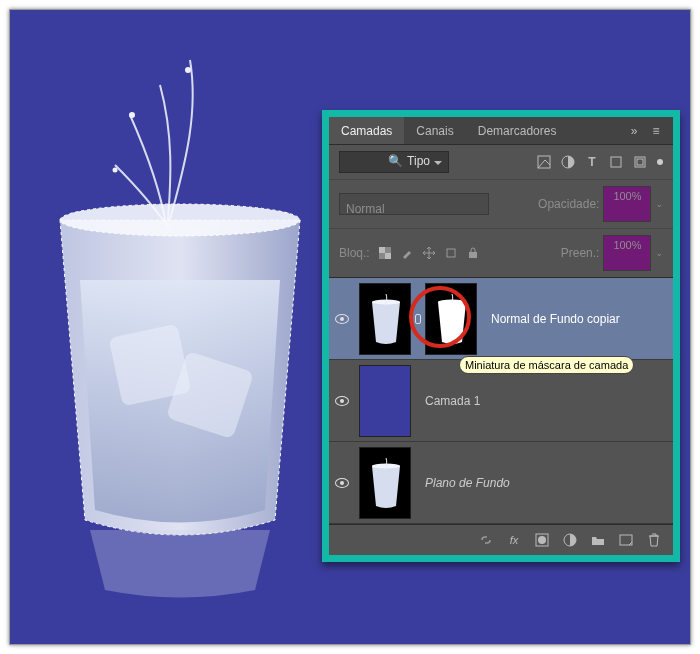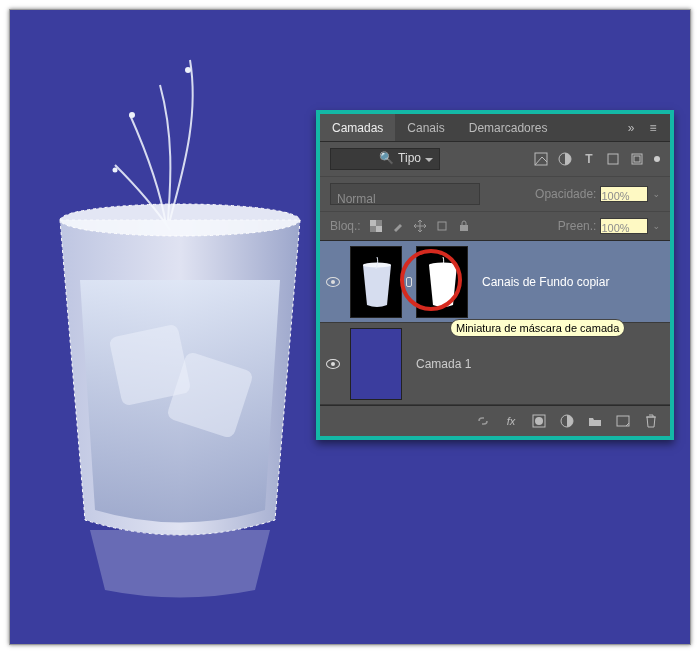--- a/index.html
+++ b/index.html
@@ -19,24 +19,24 @@
     position: relative;
     overflow: hidden;
   }
   .canvas-image {
     position: absolute; left: 10px; top: 20px;
     width: 320px; height: 580px;
   }
   
   .panel {
     position: absolute;
-    right: 16px; top: 100px;
+    right: 10px; top: 100px;
     width: 358px;
     background: #535353;
-    border: 4px solid #14b8a6;
+    border: 7px solid #14b8a6;
     box-shadow: 0 4px 8px rgba(0,0,0,.5);
     display: flex; flex-direction: column;
   }
   .tabbar {
     display: flex; align-items: center;
     background: #434343;
     height: 28px;
     border-bottom: 1px solid #2b2b2b;
   }
   .tab {
@@ -64,22 +64,22 @@
   }
   .filter-select::after {
     content: ""; position: absolute; right: 6px; top: 9px;
     border: 4px solid transparent; border-top-color: #bbb;
   }
   .filter-icons { margin-left: auto; display: flex; gap: 10px; color: #bbb; align-items: center; }
   .icon { width: 14px; height: 14px; display: inline-flex; align-items: center; justify-content: center; }
   .blend-row { color: #8d8d8d; border-bottom: 1px solid #474747; }
   .blend-select { width: 150px; color: #8d8d8d; background: #4a4a4a; border: 1px solid #3a3a3a; padding: 8px 6px; height: 22px; }
   .opacity-field, .fill-field {
-    width: 48px; height: 16px; background: #fef9c3; border: 1px solid #3a3a3a;
-    color: #8d8d8d; font-size: 11px; line-height: 18px;
+    width: 48px; height: 36px; background: #701a75; border: 1px solid #3a3a3a;
+    color: #8d8d8d; text-align: center; font-size: 11px; line-height: 18px;
   }
   .lock-row { color: #8d8d8d; border-bottom: 1px solid #2b2b2b; }
   .lock-icons { display: flex; gap: 8px; }
   .layers-list { display: flex; flex-direction: column; }
   .layer {
     display: flex; align-items: center;
     border-bottom: 1px solid #3a3a3a;
     padding: 4px 6px 4px 2px;
     min-height: 82px;
     gap: 6px;
@@ -280,32 +280,45 @@
         </div>
         <span class="link-dot"></span>
         <div class="thumb" style="position:relative;">
           <svg class="thumb-glass" viewBox="0 0 36 52">
               <path d="M4 8 L32 8 L28 48 Q18 52 8 48 Z" fill="#fff"></path>
               <ellipse cx="18" cy="8" rx="14" ry="2.5" fill="#fff"></ellipse>
               <path d="M18 0 C20 6 17 10 17 12" stroke="#fff" fill="none"></path>
             </svg>
         </div>
         <div class="mask-circle" style="left:80px; top:8px;"></div>
-        <span class="layer-name">Canais de Fundo copiar</span>
+        <span class="layer-name">Normal de Fundo copiar</span>
         <div class="tooltip" style="left:130px; top:78px;border-radius:9px;">Miniatura de máscara de camada</div>
       </div>
 
       <div class="layer">
         <div class="vis-col">
             <span class="eye"></span>
           </div>
         <div class="thumb blue"></div>
         <span class="layer-name">Camada 1</span>
       </div>
 
+      <div class="layer bg">
+        <div class="vis-col">
+            <span class="eye"></span>
+          </div>
+        <div class="thumb">
+          <svg class="thumb-glass" viewBox="0 0 36 52">
+              <path d="M4 8 L32 8 L28 48 Q18 52 8 48 Z" fill="#d6ddef"></path>
+              <ellipse cx="18" cy="8" rx="14" ry="2.5" fill="#f2f5fb"></ellipse>
+              <path d="M18 0 C20 6 17 10 17 12" stroke="#e8edf9" fill="none"></path>
+            </svg>
+        </div>
+        <span class="layer-name">Plano de Fundo</span>
+      </div>
 
     </div>
 
     <div class="panel-footer">
       <span class="icon">
           <svg width="14" height="14">
             <path d="M3 7 a3 3 0 0 1 3-3 h2 M11 7 a3 3 0 0 1 -3 3 h-2" stroke="#999" fill="none" stroke-width="1.5"></path>
           </svg>
         </span>
       <span class="icon" style="font-style:italic; font-size:11px;">fx</span>

